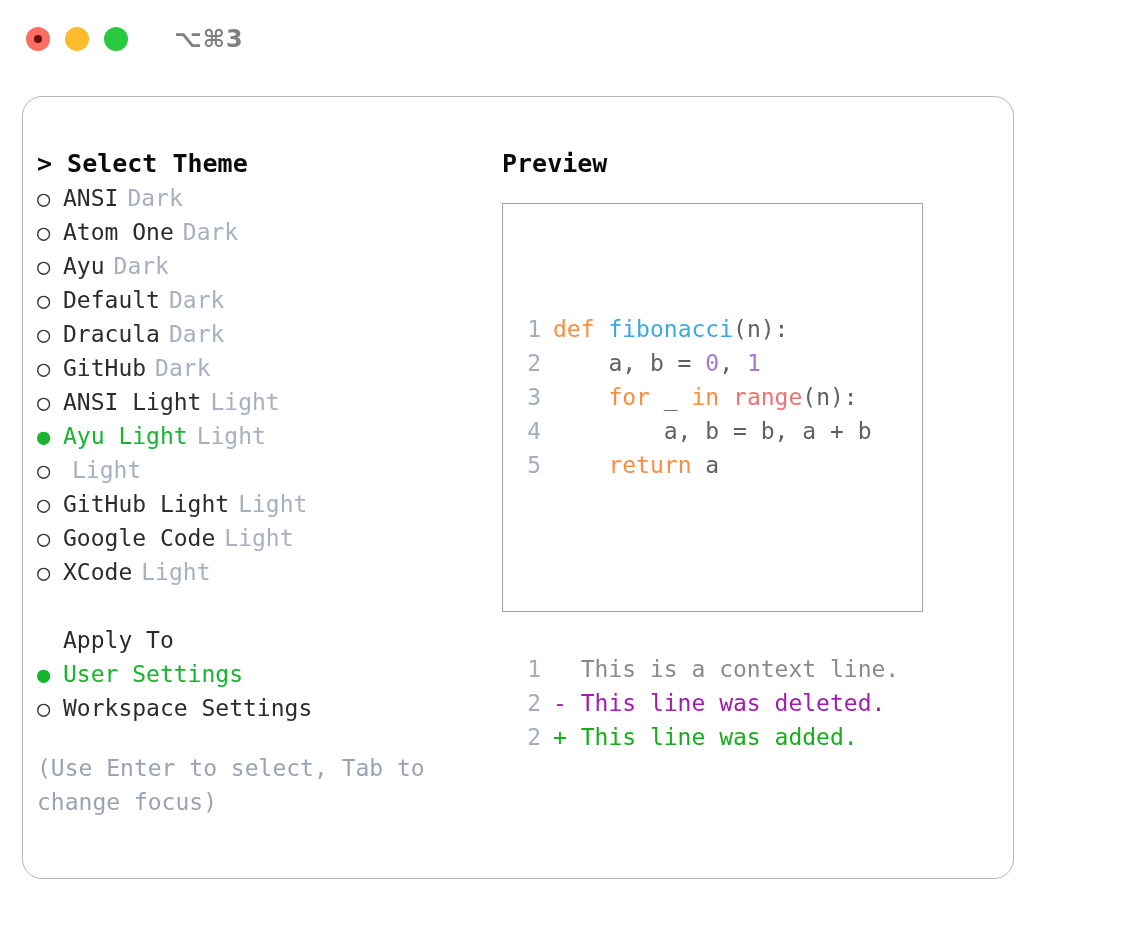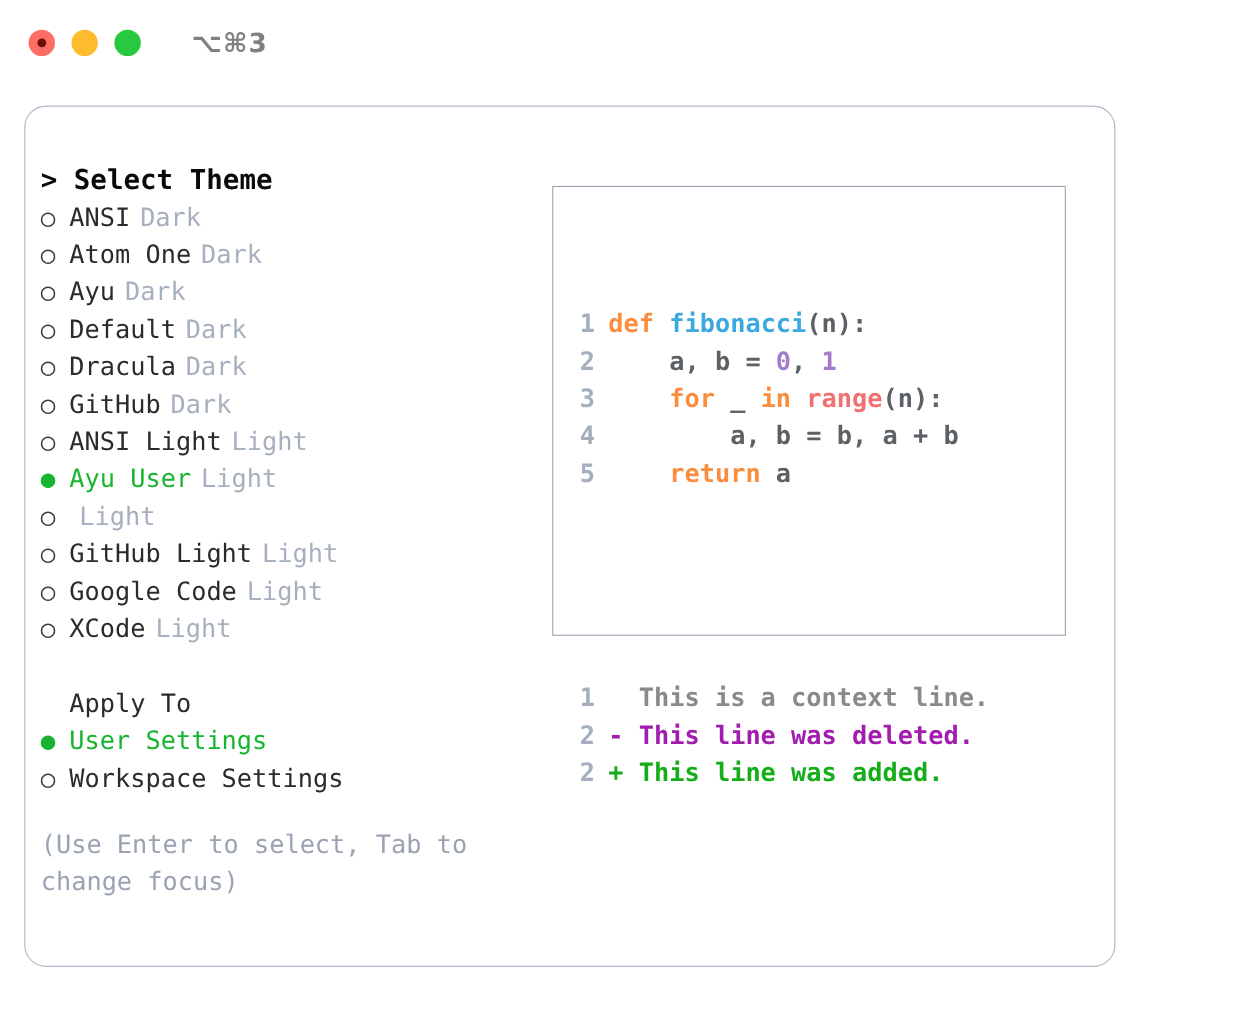--- a/index.html
+++ b/index.html
@@ -148,27 +148,26 @@
 
   
   .right-col {
     position: absolute;
     left: 479px;
     top: 50px;
     width: 500px;
   }
   .preview-box {
     margin-top: 22px;
-    width: 467px;
+    width: 421px;
     height: 409px;
     border: 1.5px solid #9aa5b5;
     box-sizing: border-box;
     background: #ffffff;
     position: relative;
-    font-weight: bold;
   }
   .code {
     position: absolute;
     left: 12px;
     top: 40px;
     font-family: "DejaVu Sans Mono", monospace;
     font-size: 23px;
     line-height: 34px;
     white-space: pre;
   }
@@ -210,21 +209,21 @@
       <div class="left-col">
         <div class="col-header">&gt; Select Theme</div>
         <div id="theme-list">
             <div class="opt-row"><span class="marker">○</span><span class="opt-label">ANSI</span><span class="opt-tag">Dark</span></div>
             <div class="opt-row"><span class="marker">○</span><span class="opt-label">Atom One</span><span class="opt-tag">Dark</span></div>
             <div class="opt-row"><span class="marker">○</span><span class="opt-label">Ayu</span><span class="opt-tag">Dark</span></div>
             <div class="opt-row"><span class="marker">○</span><span class="opt-label">Default</span><span class="opt-tag">Dark</span></div>
             <div class="opt-row"><span class="marker">○</span><span class="opt-label">Dracula</span><span class="opt-tag">Dark</span></div>
             <div class="opt-row"><span class="marker">○</span><span class="opt-label">GitHub</span><span class="opt-tag">Dark</span></div>
             <div class="opt-row"><span class="marker">○</span><span class="opt-label">ANSI Light</span><span class="opt-tag">Light</span></div>
-            <div class="opt-row selected"><span class="marker sel">●</span><span class="opt-label">Ayu User</span><span class="opt-tag">Light</span></div>
+            <div class="opt-row selected"><span class="marker sel">●</span><span class="opt-label">Ayu Light</span><span class="opt-tag">Light</span></div>
             <div class="opt-row"><span class="marker">○</span><span class="opt-tag">Light</span></div>
             <div class="opt-row"><span class="marker">○</span><span class="opt-label">GitHub Light</span><span class="opt-tag">Light</span></div>
             <div class="opt-row"><span class="marker">○</span><span class="opt-label">Google Code</span><span class="opt-tag">Light</span></div>
             <div class="opt-row"><span class="marker">○</span><span class="opt-label">XCode</span><span class="opt-tag">Light</span></div>
           </div>
 
         <div class="spacer-row"></div>
 
         <div class="opt-row">
           <span class="marker"> </span>
@@ -232,20 +231,21 @@
         </div>
         <div id="apply-to-list">
             <div class="opt-row selected"><span class="marker sel">●</span><span class="opt-label">User Settings</span></div>
             <div class="opt-row"><span class="marker">○</span><span class="opt-label">Workspace Settings</span></div>
           </div>
 
         <div class="hint">(Use Enter to select, Tab to change focus)</div>
       </div>
 
       <div class="right-col">
+        <div class="col-header">Preview</div>
 
         <div class="preview-box">
           <div class="code">
             <div id="code-lines"><div class="code-line"><span class="ln">1</span><span class="tok-kw">def</span><span class="tok-txt"> </span><span class="tok-fn">fibonacci</span><span class="tok-txt">(n):</span></div><div class="code-line"><span class="ln">2</span><span class="tok-txt">    a, b = </span><span class="tok-num">0</span><span class="tok-txt">, </span><span class="tok-num">1</span></div><div class="code-line"><span class="ln">3</span><span class="tok-txt">    </span><span class="tok-kw">for</span><span class="tok-txt"> _ </span><span class="tok-kw">in</span><span class="tok-txt"> </span><span class="tok-bi">range</span><span class="tok-txt">(n):</span></div><div class="code-line"><span class="ln">4</span><span class="tok-txt">        a, b = b, a + b</span></div><div class="code-line"><span class="ln">5</span><span class="tok-txt">    </span><span class="tok-kw">return</span><span class="tok-txt"> a</span></div></div>
             <div class="blank-line"></div>
             <div id="diff-lines"><div class="code-line"><span class="ln">1</span><span class="diff-ctx">  This is a context line.</span></div><div class="code-line"><span class="ln">2</span><span class="diff-del">- This line was deleted.</span></div><div class="code-line"><span class="ln">2</span><span class="diff-add">+ This line was added.</span></div></div>
           </div>
         </div>
       </div>
 

